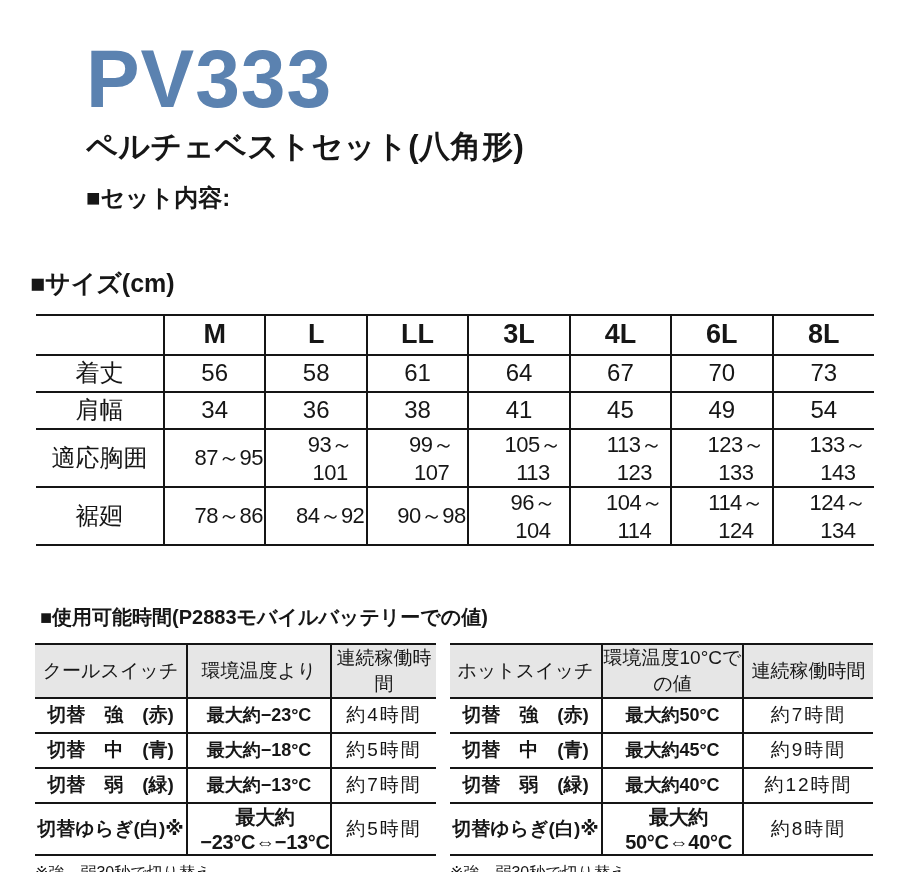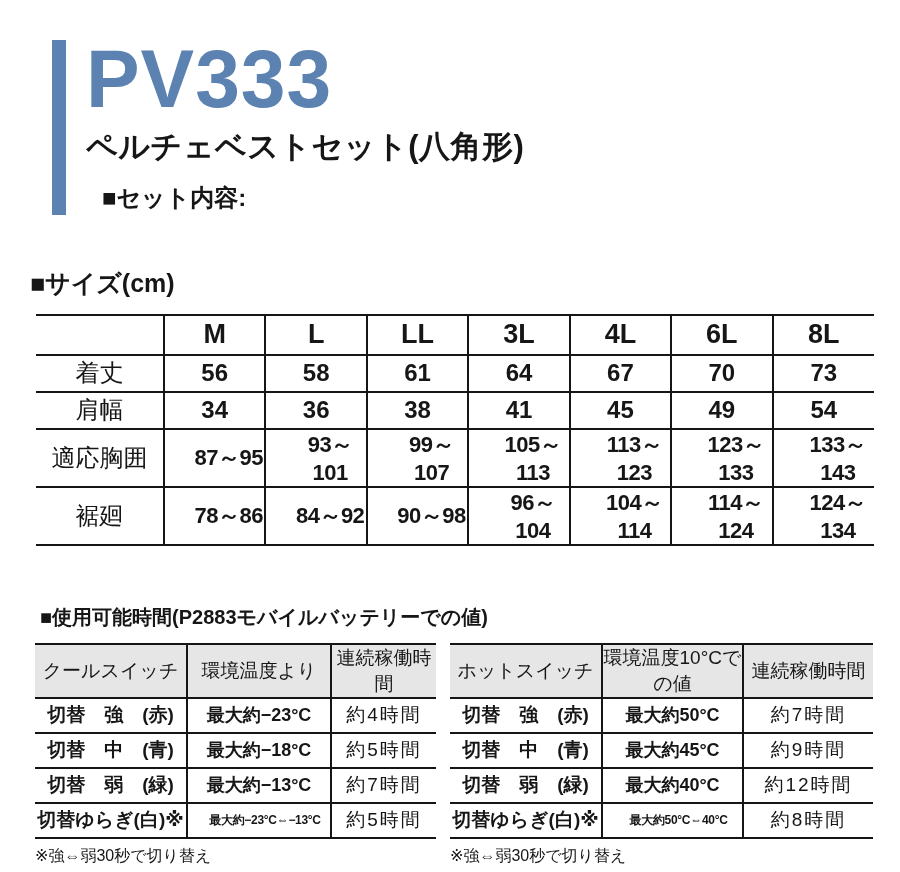--- a/index.html
+++ b/index.html
@@ -4,59 +4,59 @@
 <style>
   html,body{margin:0;padding:0;}
   body{
     width:900px;height:872px;background:#ffffff;
     font-family:"Liberation Sans","DejaVu Sans",sans-serif;
     color:#161616;overflow:hidden;
   }
   .page{position:relative;width:900px;height:872px;}
 
   
-  .product-header{display:flex;margin:40px 0 0 52px;}
+  .product-header{display:flex;margin:40px 0 0 52px;align-items:center;}
   .accent-bar{width:14px;flex:0 0 14px;margin-right:20px;}
   .product-code{
     margin:0;font-size:82px;line-height:0.95;font-weight:800;
     letter-spacing:1px;transform:scaleX(.98);transform-origin:left;
   }
   .product-name{margin:8px 0 0;font-size:31px;font-weight:800;letter-spacing:.5px;}
   .set-contents{display:flex;margin-top:13px;font-size:24px;line-height:34px;}
-  .set-label{font-weight:700;white-space:nowrap;margin-right:8px;margin-left:16px;}
+  .set-label{font-weight:700;white-space:nowrap;margin-right:8px;}
   .set-items{display:flex;flex-direction:column;}
   .set-item.bold{font-weight:700;}
   .set-item.light{font-weight:400;}
 
   
   table{border-collapse:collapse;table-layout:fixed;}
   th,td{padding:0;text-align:center;vertical-align:middle;
         border-top:2.5px solid #151515;border-bottom:2.5px solid #151515;}
   tr > *:not(:first-child){border-left:2px solid #151515;}
 
   
   .size-section{margin:52px 30px 0 30px;}
   .section-title{margin:0;font-size:25px;font-weight:700;}
   .size-table{width:838px;margin:14px 0 0 6px;}
   .size-table th.colhead{height:38px;font-size:27px;font-weight:700;}
   .size-table th.rowlabel{font-size:24px;font-weight:400;}
-  .size-table td{height:35px;font-size:24px;font-weight:700;}
+  .size-table td{height:35px;font-size:24px;font-weight:400;}
   .size-table tr.range td{font-size:22px;letter-spacing:-.5px;padding-left:28px;}
   .size-table col.label-col{width:128px;}
 
   
   .usage-section{margin:58px 28px 0 28px;}
   .usage-title{margin:12px;font-size:20px;font-weight:700;}
   .usage-tables{display:flex;gap:14px;margin:8px 0 0 7px;}
   .usage-col{display:flex;flex-direction:column;}
   .usage-table th{height:33px;font-size:19px;font-weight:400;background:#e6e6e6;}
   .usage-table td{height:33px;font-size:19px;}
   .usage-table td.switch{font-weight:700;}
   .usage-table td.temp{font-weight:700;font-size:18px;}
-  .usage-table td.temp.small{font-size:12px;letter-spacing:-.3px;padding-left:12px;}
+  .usage-table td.temp.small{font-size:20px;letter-spacing:-.3px;padding-left:12px;}
   .usage-table td.time{letter-spacing:2px;text-align:center;}
   .cool-table{width:401px;}
   .hot-table{width:423px;}
   .footnote{font-size:16px;font-weight:500;margin-top:7px;}
 </style>
 </head>
 <body>
 
 <div class="page">
 

